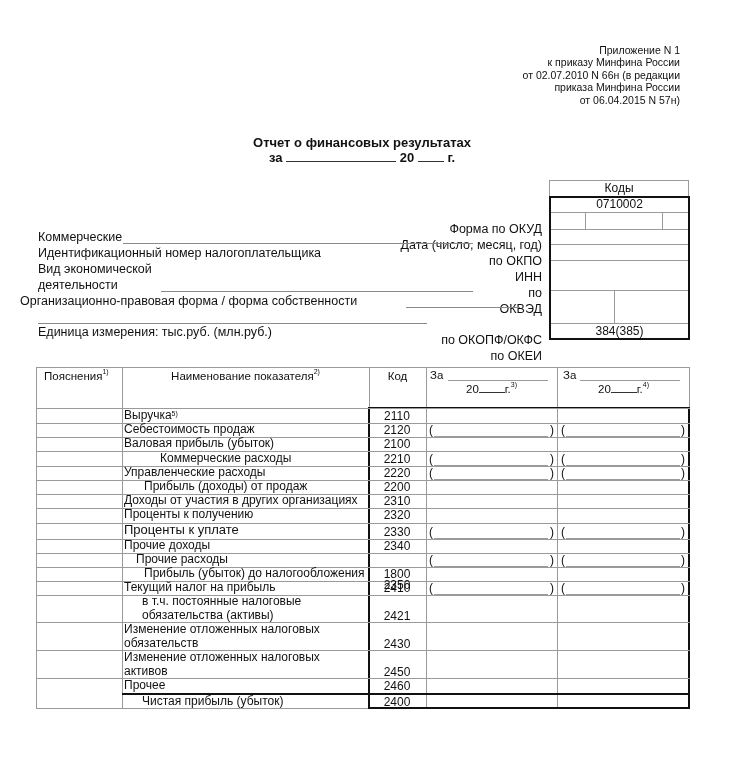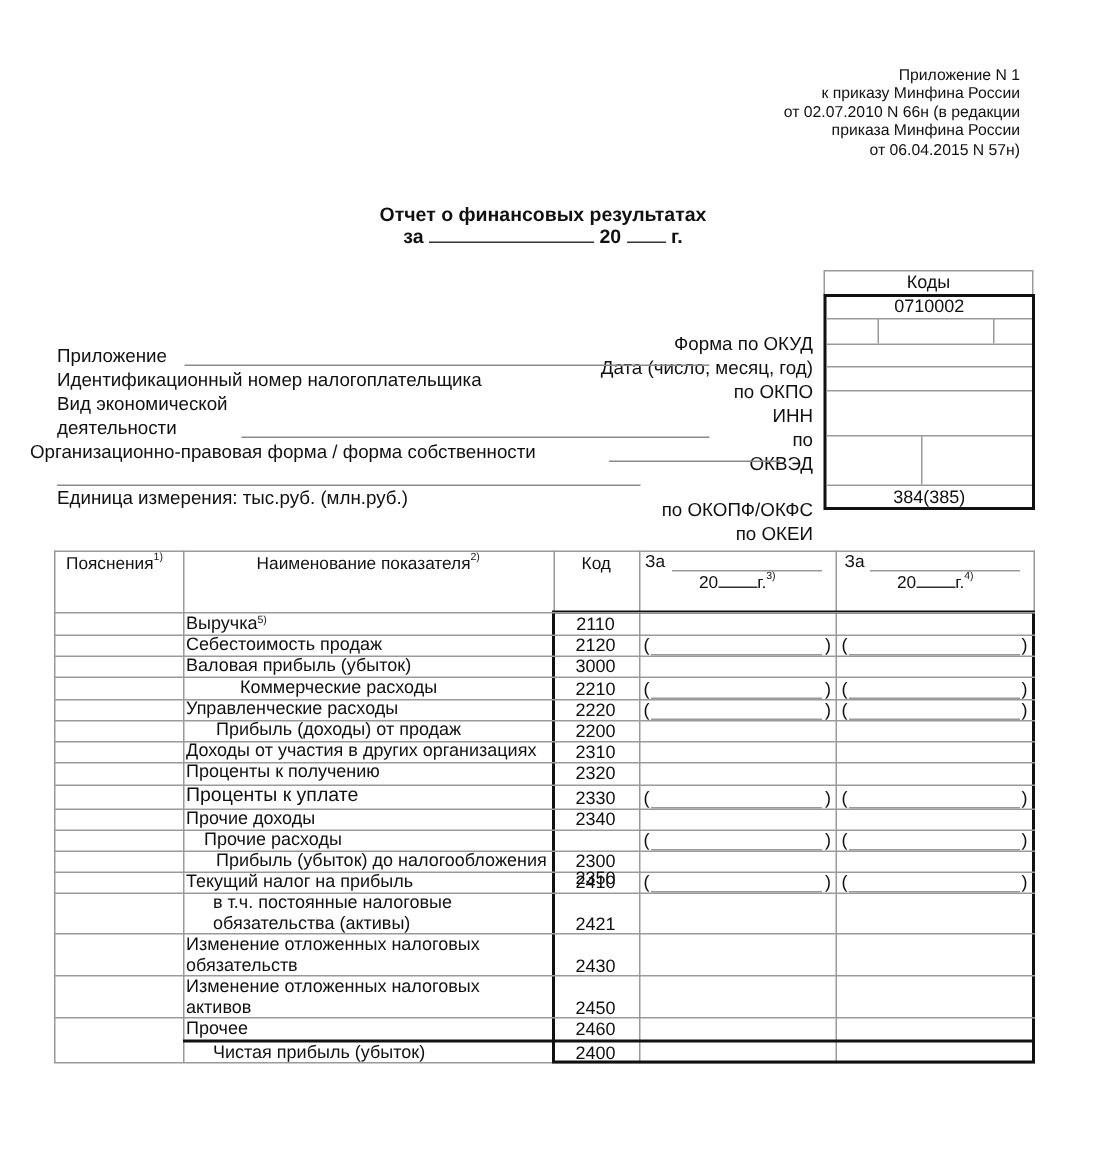--- a/index.html
+++ b/index.html
@@ -72,21 +72,21 @@
 
 <div class="abs rlbl" style="right:189px; top:198px;">Форма по ОКУД</div>
 <div class="abs rlbl" style="right:189px; top:214px;">Дата (число, месяц, год)</div>
 <div class="abs rlbl" style="right:189px; top:230px;">по ОКПО</div>
 <div class="abs rlbl" style="right:189px; top:246px;">ИНН</div>
 <div class="abs rlbl" style="right:189px; top:262px;">по</div>
 <div class="abs rlbl" style="right:189px; top:278px;">ОКВЭД</div>
 <div class="abs rlbl" style="right:189px; top:309px;">по ОКОПФ/ОКФС</div>
 <div class="abs rlbl" style="right:189px; top:325px;">по ОКЕИ</div>
 
-<div class="abs lbl" style="left:38px; top:230px;">Приложение</div>
+<div class="abs lbl" style="left:38px; top:230px;">Коммерческие</div>
 <div class="abs" style="left:123px; width:350px; top:231px; height:12px; border-bottom:1px solid #8a8a8a;"></div>
 
 <div class="abs lbl" style="left:38px; top:246px;">Идентификационный номер налогоплательщика</div>
 
 <div class="abs lbl" style="left:38px; top:262px;">Вид экономической</div>
 <div class="abs lbl" style="left:38px; top:278px;">деятельности</div>
 <div class="abs" style="left:161px; width:312px; top:279px; height:12px; border-bottom:1px solid #8a8a8a;"></div>
 
 <div class="abs lbl" style="left:20px; top:294px;">Организационно-правовая форма / форма собственности</div>
 <div class="abs" style="left:406px; width:114px; top:295px; height:12px; border-bottom:1px solid #8a8a8a;"></div>
@@ -147,21 +147,21 @@
   <div class="abs hl" style="left:36px; width:654px; top:650px;"></div>
   <div class="abs hl" style="left:36px; width:654px; top:678px;"></div>
 
   <div class="row-name" style="left:124px; top:409px;"><span>Выручка</span><sup>5)</sup></div>
   <div class="row-code" style="left:369px; top:409px;">2110</div>
 
   <div class="row-name" style="left:124px; top:423px;">Себестоимость продаж</div>
   <div class="row-code" style="left:369px; top:423px;">2120</div>
 
   <div class="row-name" style="left:124px; top:437px;">Валовая прибыль (убыток)</div>
-  <div class="row-code" style="left:369px; top:437px;">3000</div>
+  <div class="row-code" style="left:369px; top:437px;">2100</div>
 
   <div class="row-name" style="left:124px; top:452px;margin-left:36px;">Коммерческие расходы</div>
   <div class="row-code" style="left:369px; top:452px;">2210</div>
 
   <div class="row-name" style="left:124px; top:466px;">Управленческие расходы</div>
   <div class="row-code" style="left:369px; top:466px;">2220</div>
 
   <div class="row-name" style="left:144px; top:480px;">Прибыль (доходы) от продаж</div>
   <div class="row-code" style="left:369px; top:480px;">2200</div>
 
@@ -174,21 +174,21 @@
   <div class="row-name" style="left:124px; top:523px; font-size:13px;">Проценты к уплате</div>
   <div class="row-code" style="left:369px; top:525px;">2330</div>
 
   <div class="row-name" style="left:124px; top:539px;">Прочие доходы</div>
   <div class="row-code" style="left:369px; top:539px;">2340</div>
 
   <div class="row-name" style="left:124px; top:553px;padding-left:12px;">Прочие расходы</div>
   <div class="row-code" style="left:369px; top:553px;margin-top:25px;">2350</div>
 
   <div class="row-name" style="left:144px; top:567px;">Прибыль (убыток) до налогообложения</div>
-  <div class="row-code" style="left:369px; top:567px;">2300</div>
+  <div class="row-code" style="left:369px; top:567px;">1800</div>
 
   <div class="row-name" style="left:124px; top:581px;">Текущий налог на прибыль</div>
   <div class="row-code" style="left:369px; top:581px;">2410</div>
 
   <div class="row-name" style="left:142px; top:595px;">в т.ч. постоянные налоговые</div>
   <div class="row-name" style="left:142px; top:609px;">обязательства (активы)</div>
   <div class="row-code" style="left:369px; top:609px;">2421</div>
 
   <div class="row-name" style="left:124px; top:623px;">Изменение отложенных налоговых</div>
   <div class="row-name" style="left:124px; top:637px;">обязательств</div>

